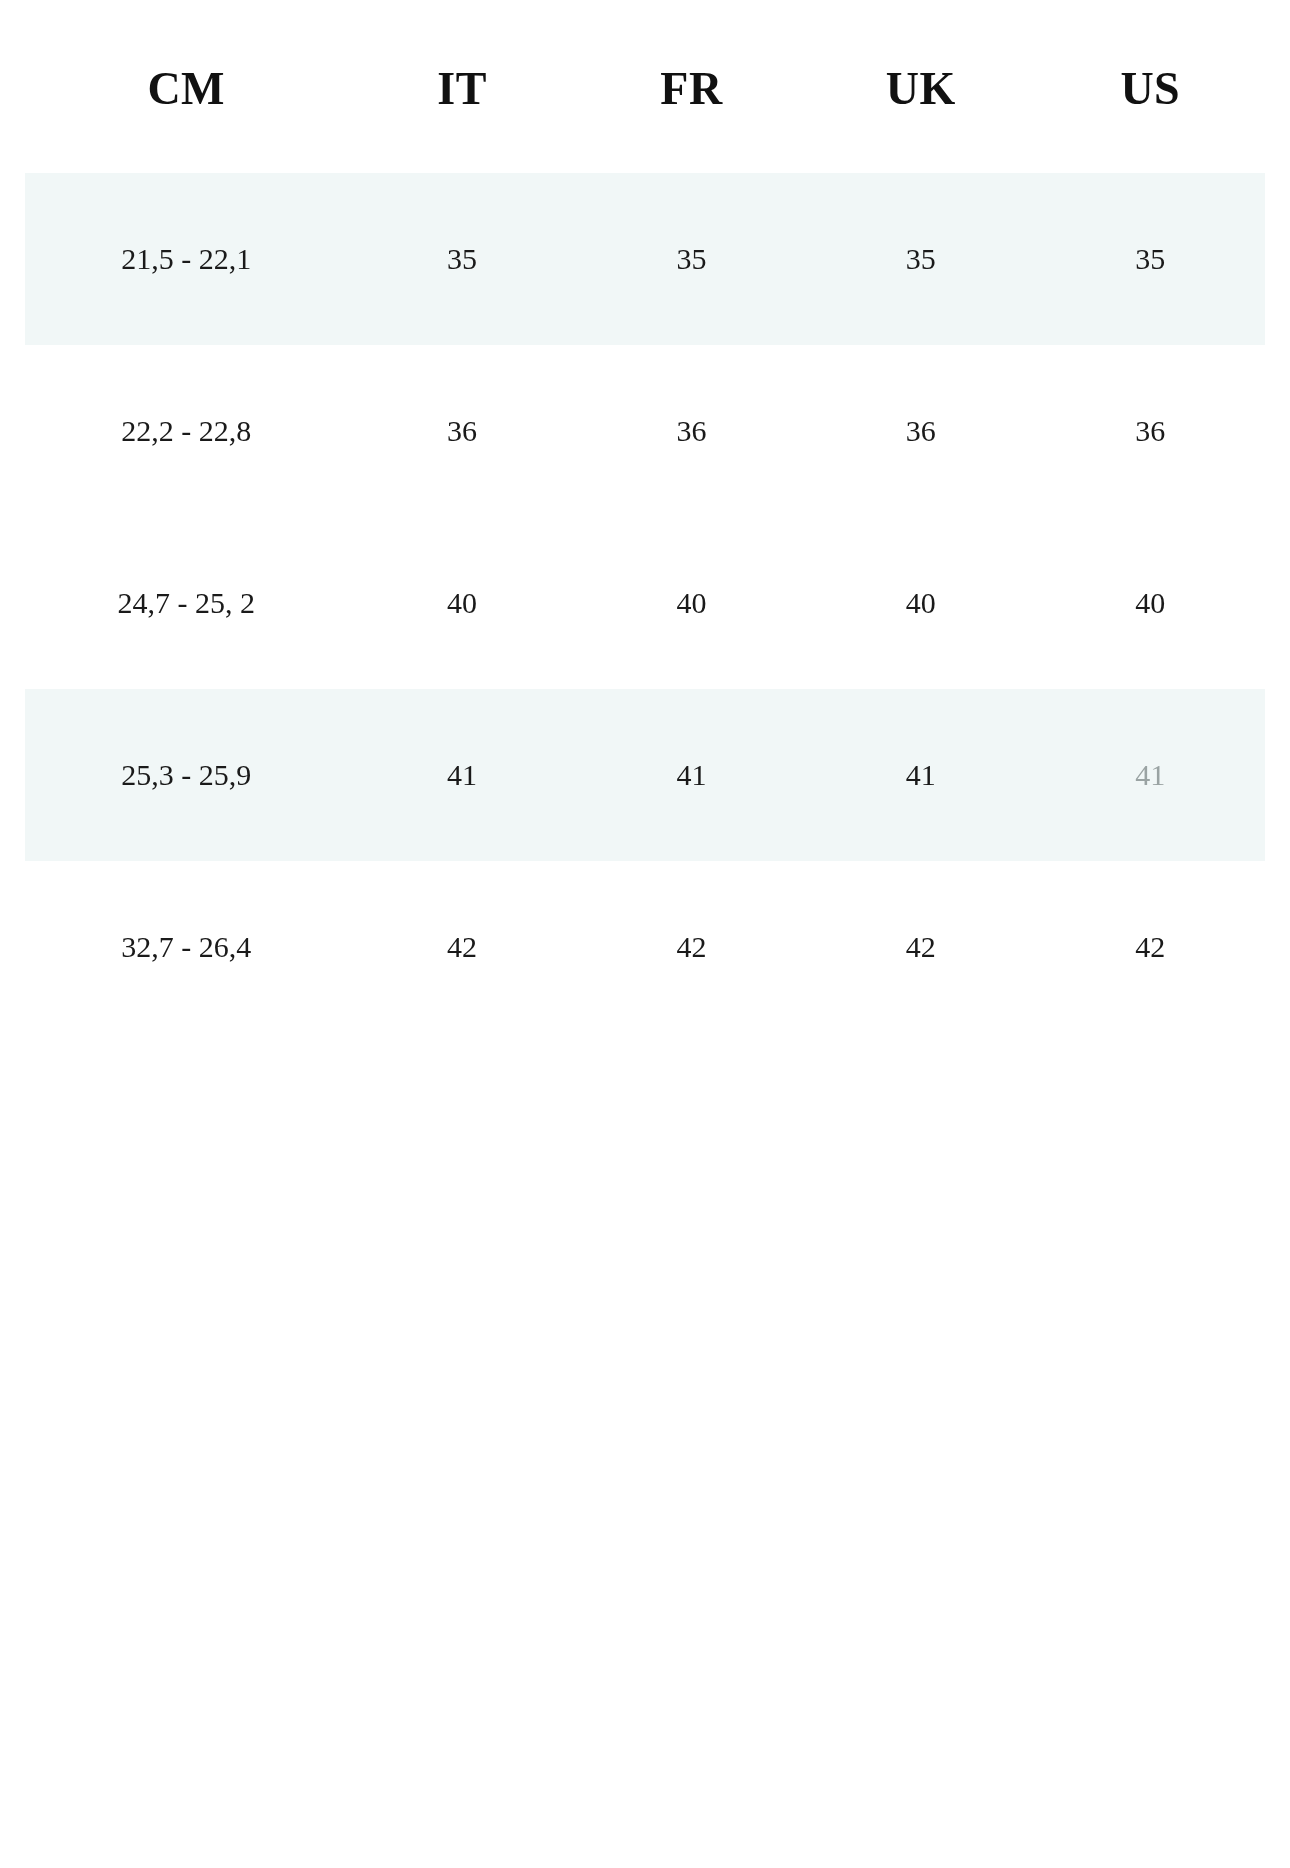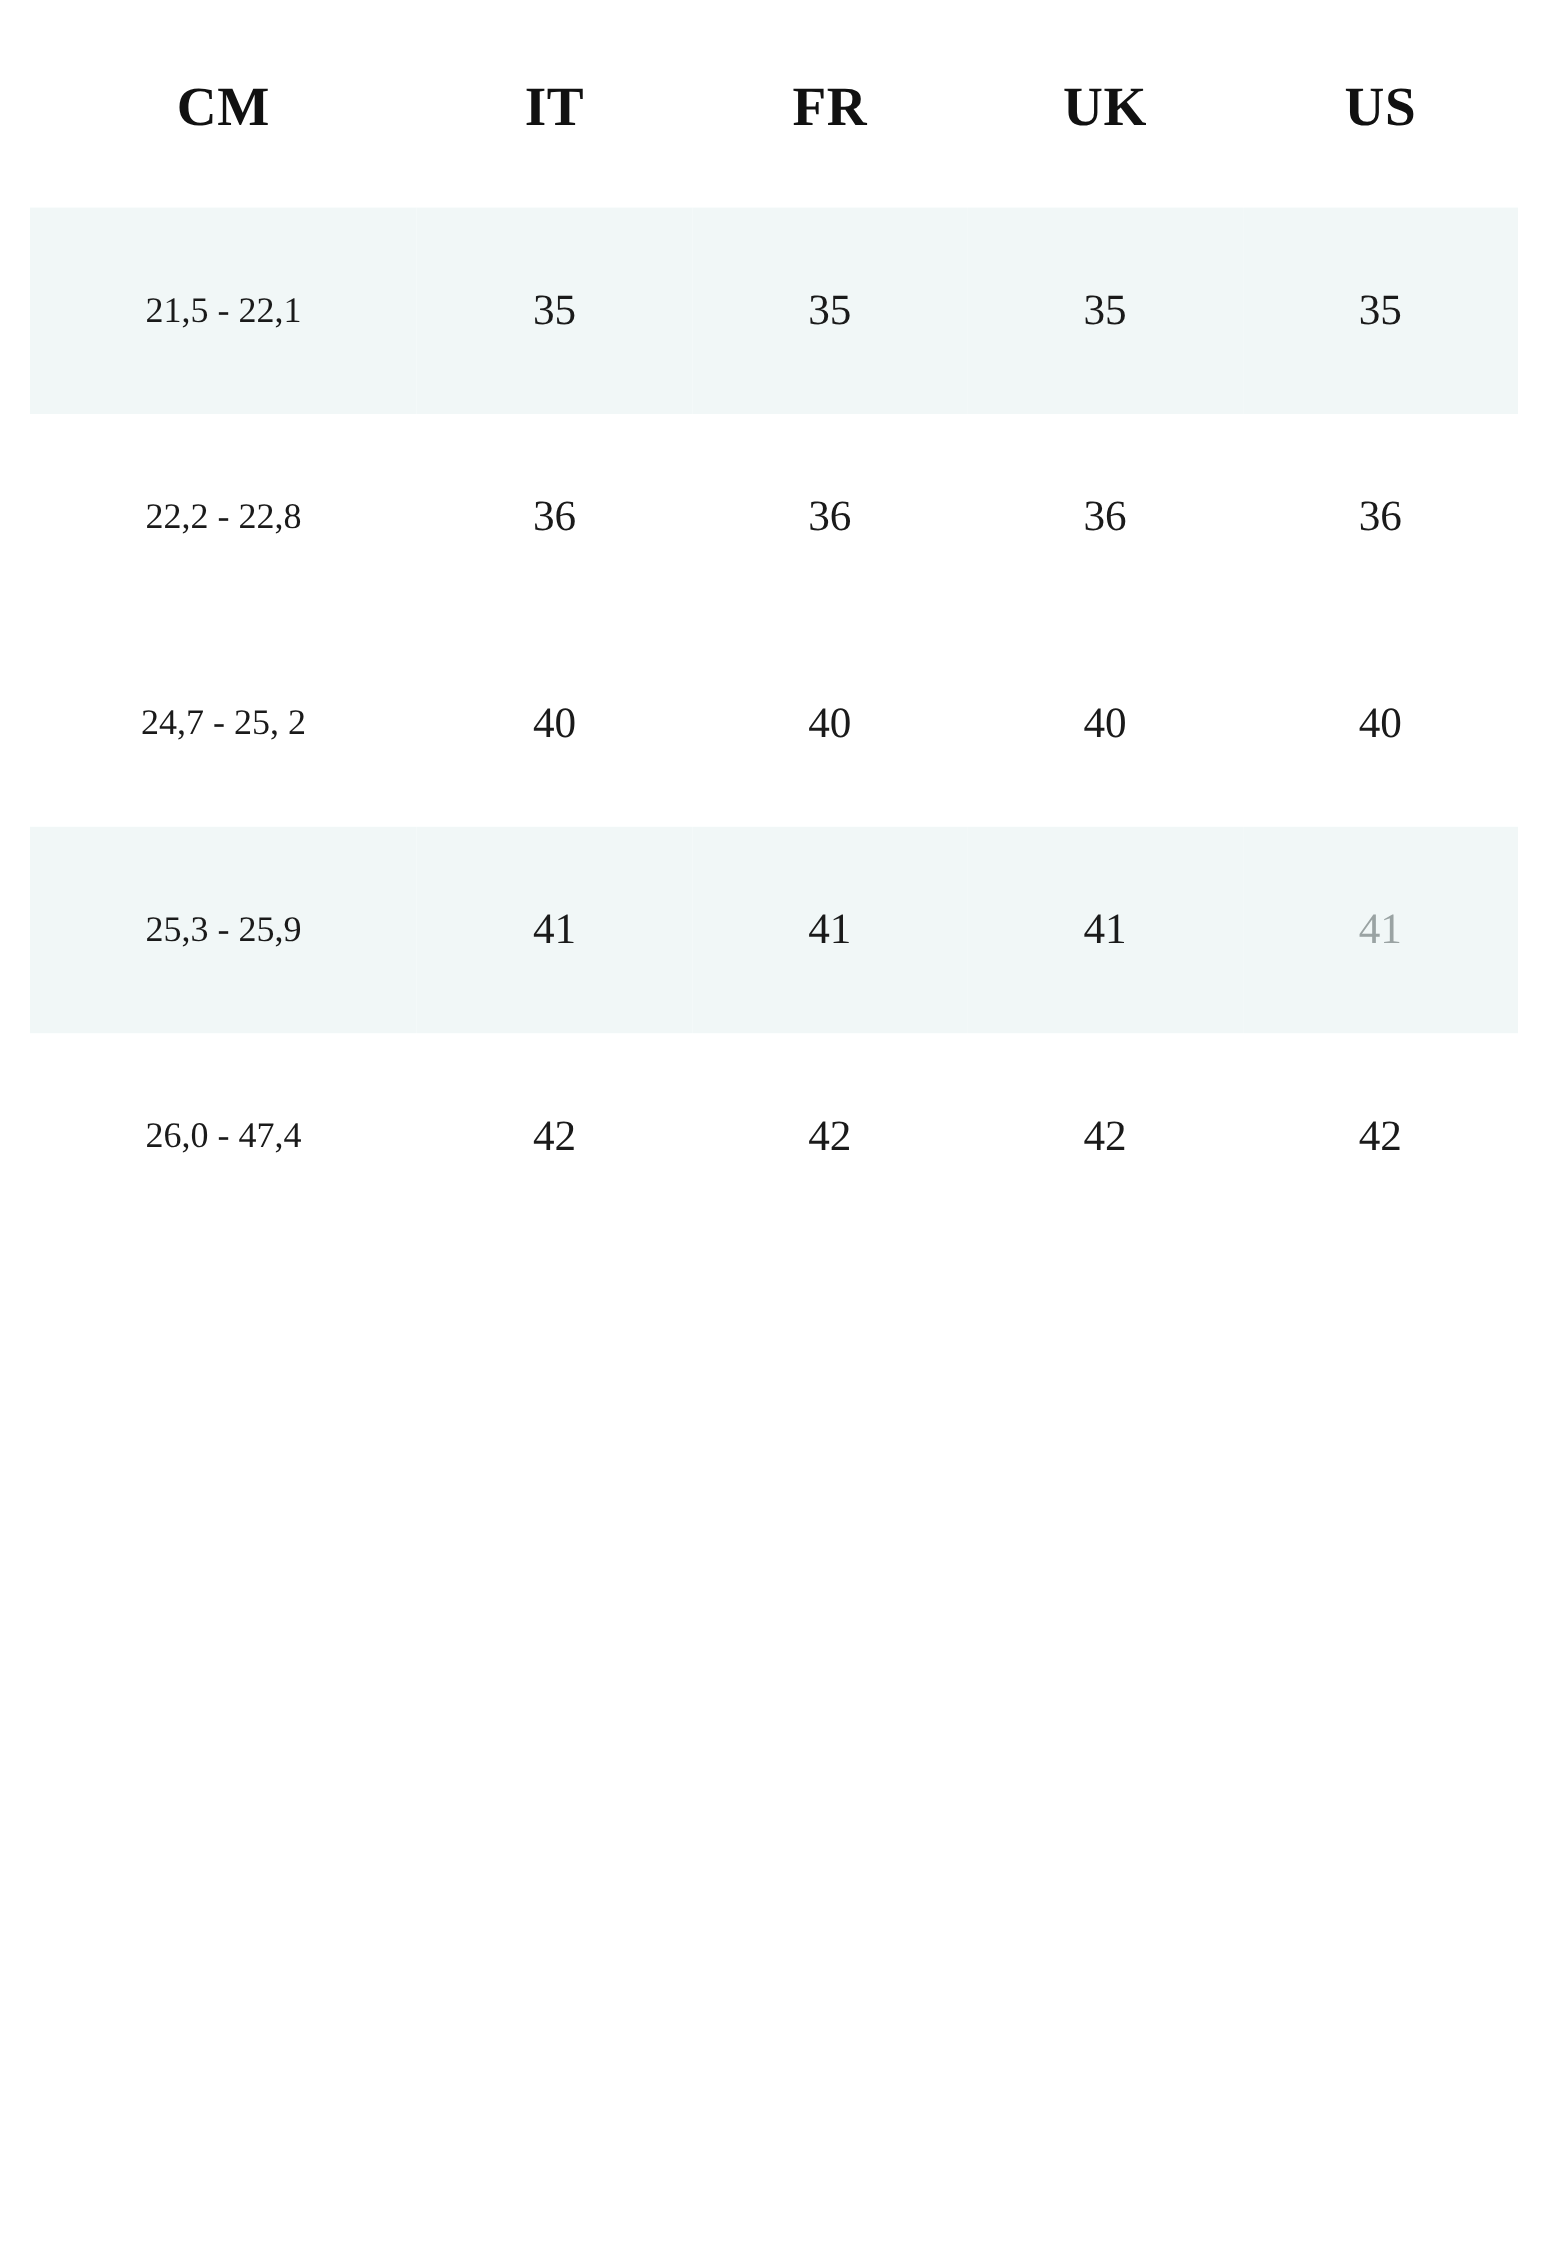--- a/index.html
+++ b/index.html
@@ -37,21 +37,21 @@
     font-weight: bold;
     font-size: 46px;
     letter-spacing: 0.5px;
     padding: 0 0 58px 0;
     text-align: center;
     color: #111111;
   }
   thead th.h-cm { padding-left: 0; }
 
   tbody td {
-    font-size: 36px;
+    font-size: 30px;
     text-align: center;
     vertical-align: middle;
     height: 170px;
     color: #1a1a1a;
     line-height: 1.32;
   }
   tbody tr.shaded td {
     background: #f1f7f7;
   }
   tbody td.cm-cell {
@@ -107,21 +107,21 @@
         <td>40</td>
       </tr>
       <tr class="shaded">
         <td class="cm-cell">25,3 - 25,9</td>
         <td>41</td>
         <td>41</td>
         <td>41</td>
         <td class="muted">41</td>
       </tr>
       <tr>
-        <td class="cm-cell">26,0 - 47,4</td>
+        <td class="cm-cell">32,7 - 26,4</td>
         <td>42</td>
         <td>42</td>
         <td>42</td>
         <td>42</td>
       </tr>
     </tbody>
   </table>
 </div>
 
 </body></html>

